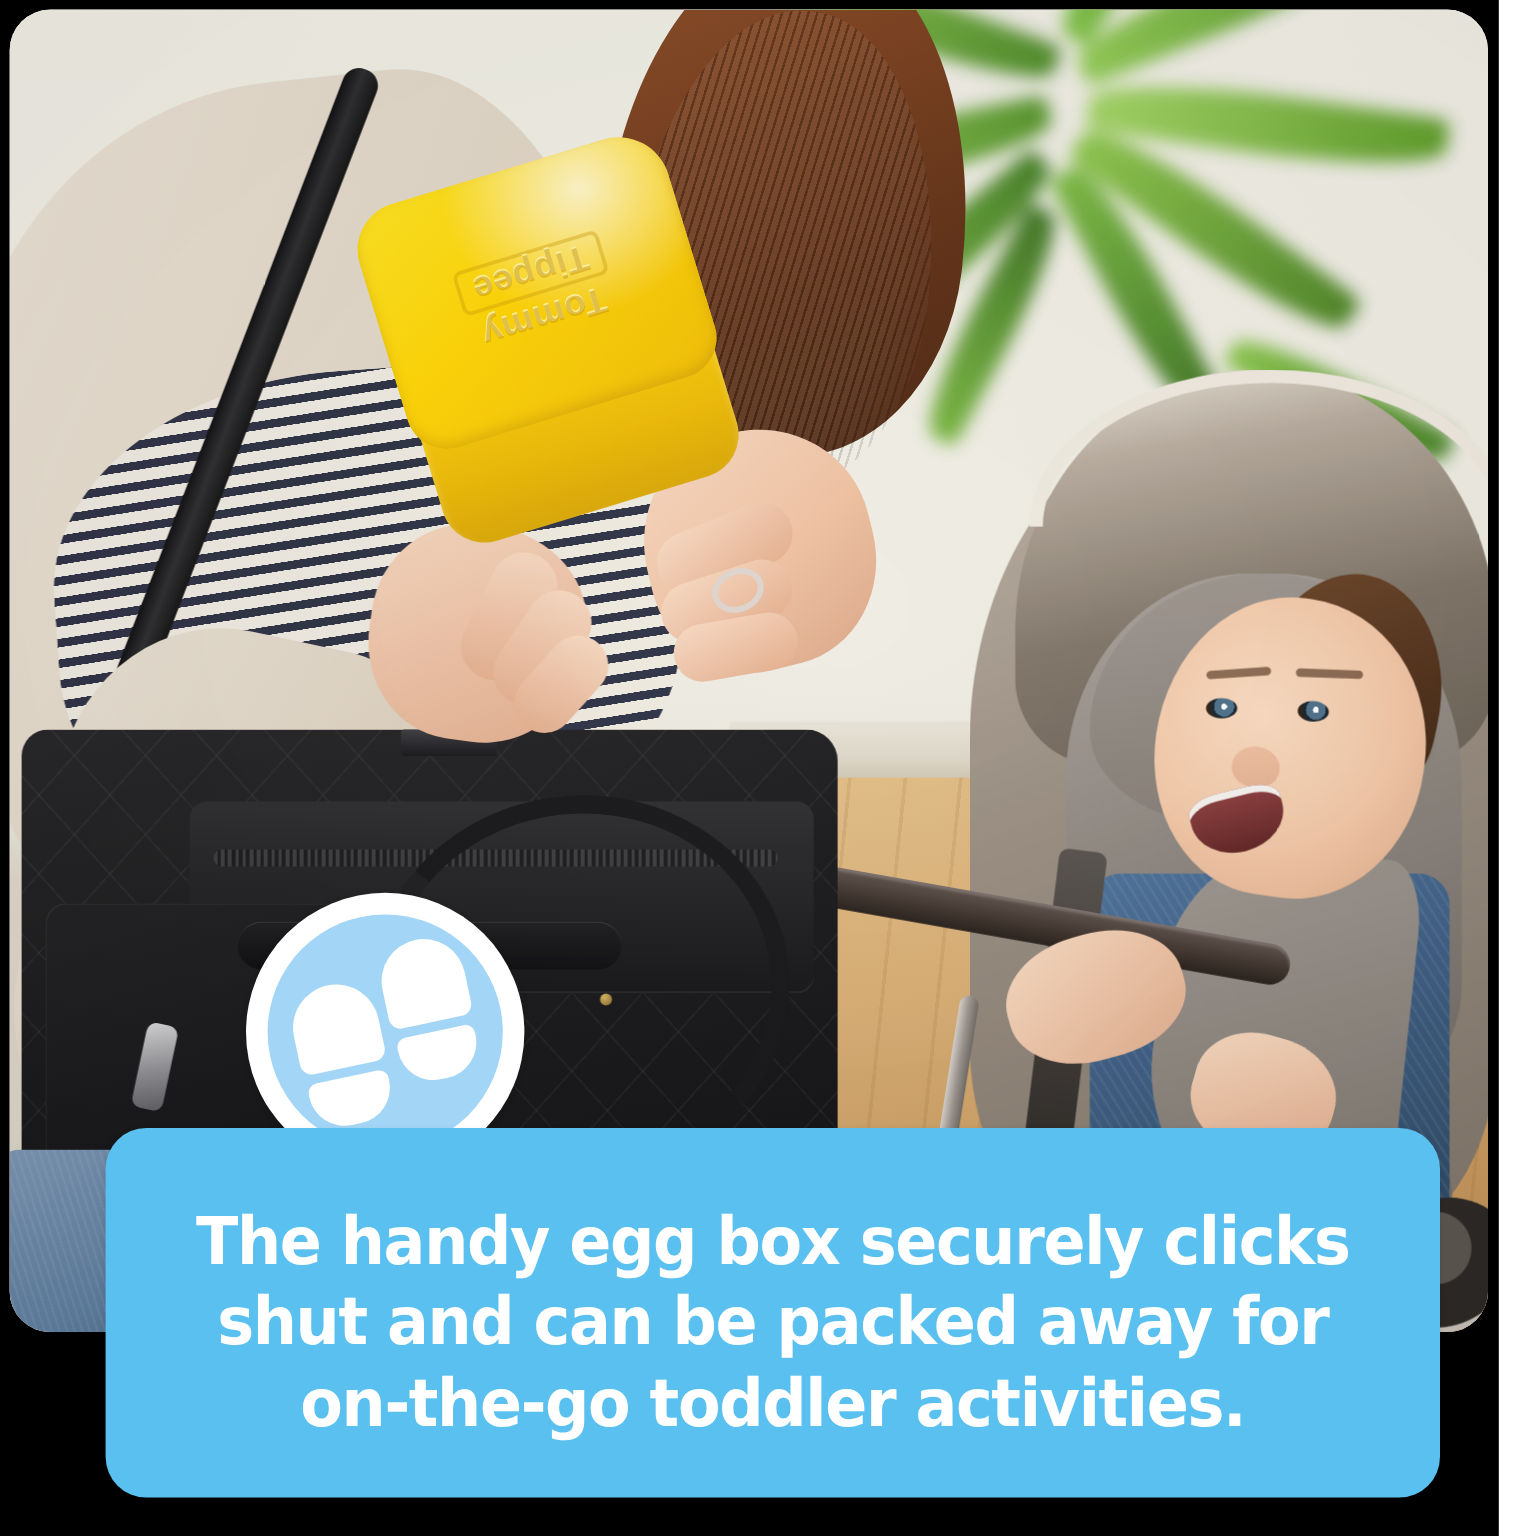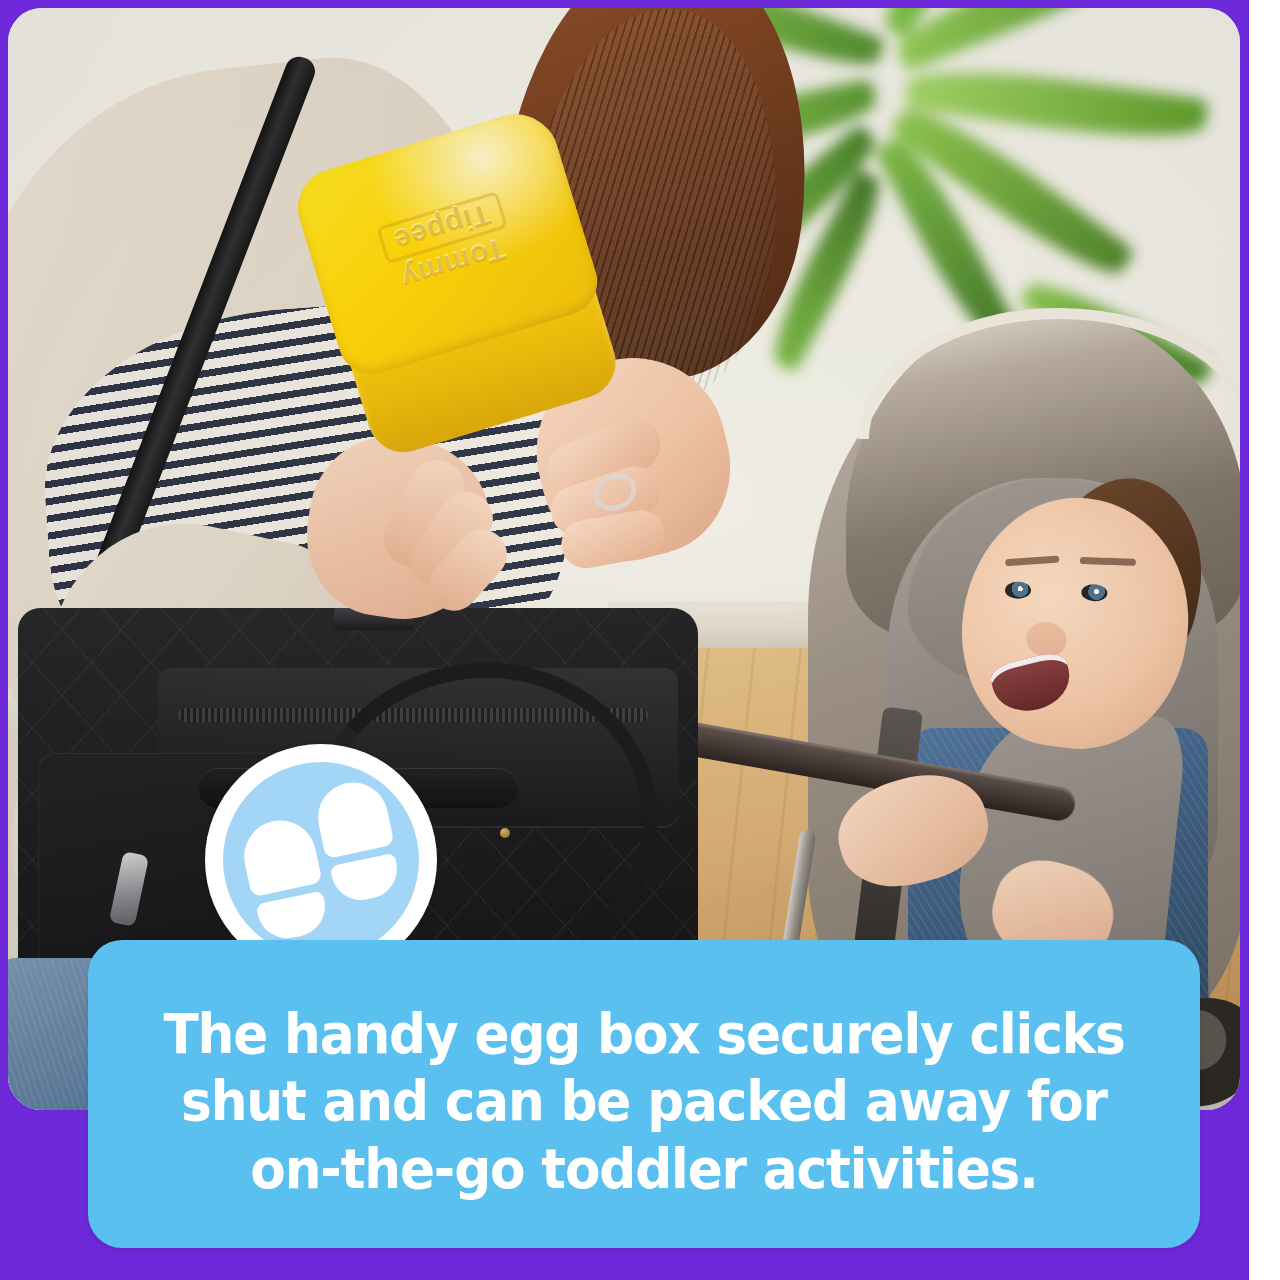--- a/index.html
+++ b/index.html
@@ -1,19 +1,19 @@
 <!DOCTYPE html>
 <html><head>
 <meta charset="utf-8">
 <style>
   html,body{margin:0;padding:0;background:#ffffff;}
   body{width:1280px;height:1280px;overflow:hidden;
        font-family:"DejaVu Sans",sans-serif;}
 
-  #stage{position:relative;width:1249px;height:1280px;background:#6d28d9;text-decoration:underline;}
+  #stage{position:relative;width:1249px;height:1280px;background:#000000;text-decoration:underline;}
 
   
   .photo{
     position:absolute;left:8px;top:8px;width:1232px;height:1102px;
     border-radius:34px;overflow:hidden;
     background:#efece4;
   }
   .ph-layer{position:absolute;}
 
   

